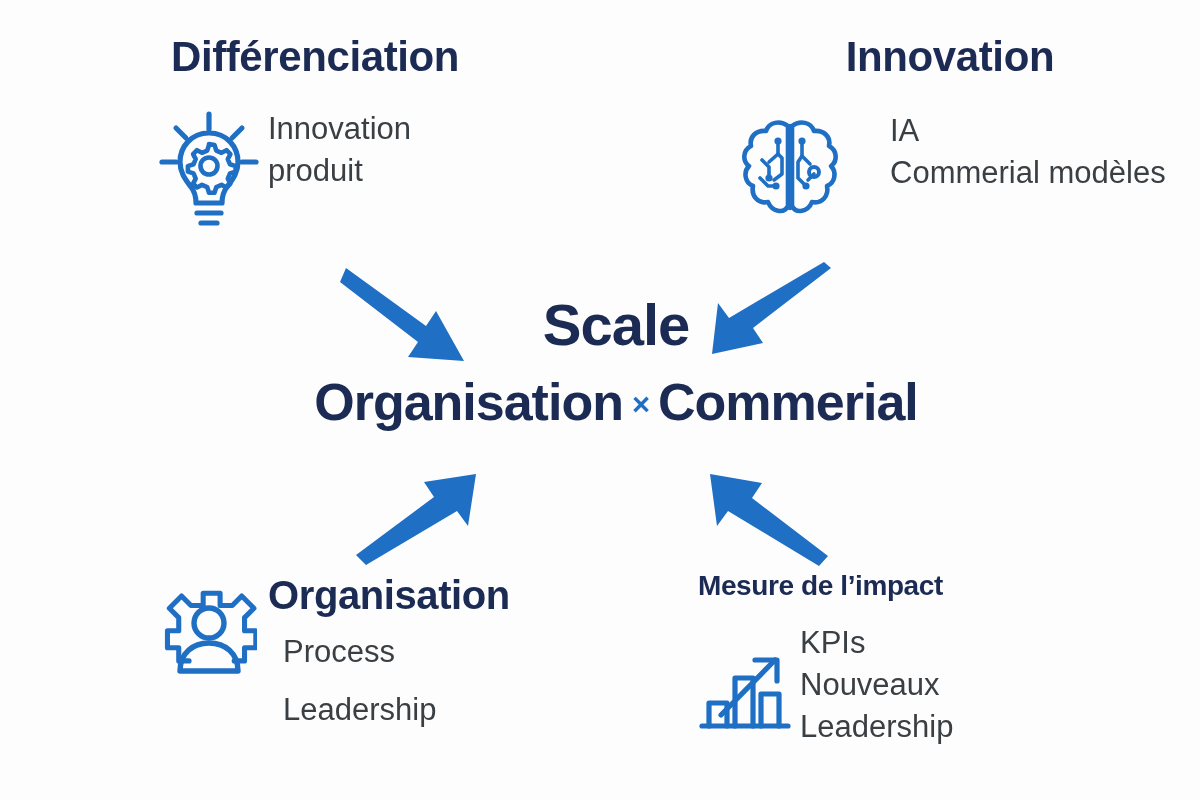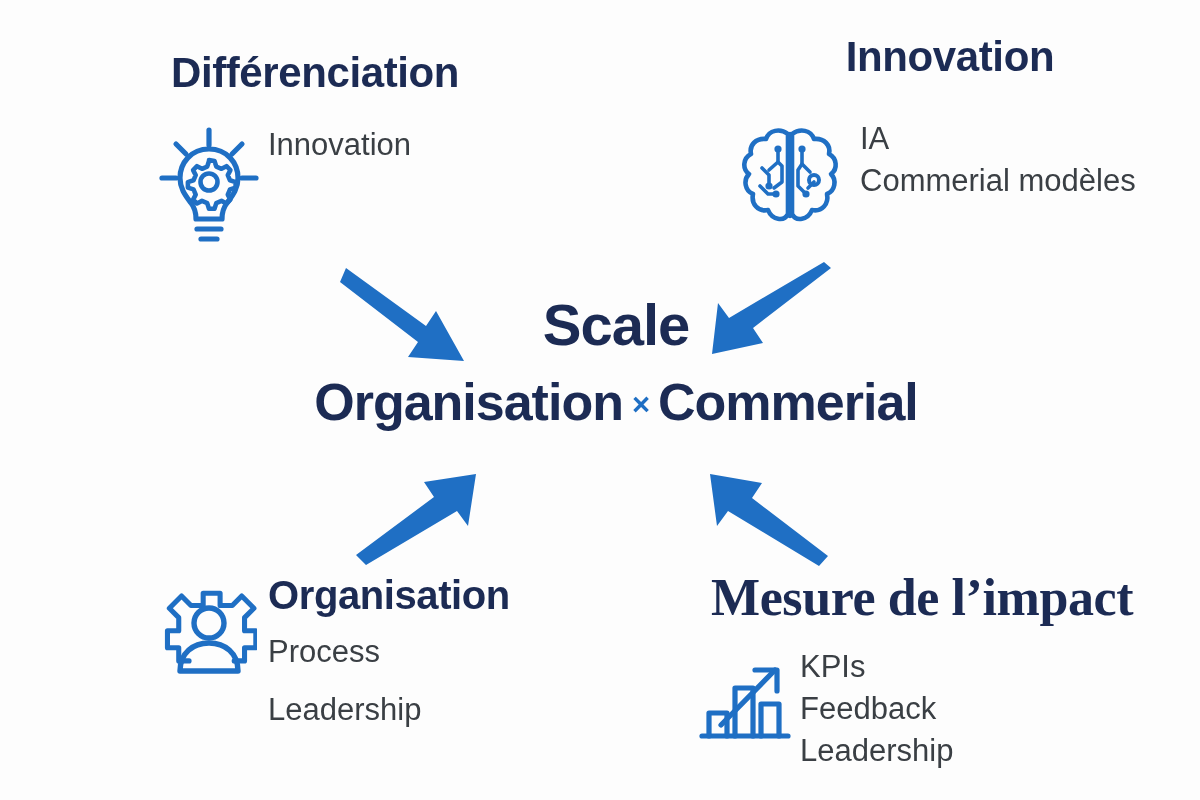--- a/index.html
+++ b/index.html
@@ -36,45 +36,45 @@
     line-height: 1.36;
     white-space: nowrap;
   }
 
   
   .quad {
     position: absolute;
   }
 
   
-  #quad-tl { left: 150px; top: 52px; width: 440px; }
+  #quad-tl { left: 150px; top: 36px; width: 440px; }
   #quad-tl .heading { font-size: 42px; text-align: center; width: 330px; }
   #quad-tl .row { display: flex; align-items: flex-start; margin-top: 28px; }
   #quad-tl .icon-wrap { width: 118px; flex: 0 0 118px; display:flex; justify-content:center; padding-top: 4px;}
   #quad-tl .txt { padding-top: 2px; }
 
   
   #quad-tr { left: 720px; top: 36px; width: 470px; }
   #quad-tr .heading { font-size: 42px; text-align: center; width: 460px; }
-  #quad-tr .row { display: flex; align-items: flex-start; margin-top: 40px; }
+  #quad-tr .row { display: flex; align-items: flex-start; margin-top: 32px; gap: 30px; }
   #quad-tr .icon-wrap { width: 140px; flex: 0 0 140px; display:flex; justify-content:center; padding-top: 6px;}
   #quad-tr .txt { padding-top: 0px; }
 
   
   #quad-bl { left: 150px; top: 573px; width: 450px; }
   #quad-bl .row { display: flex; align-items: flex-start; }
   #quad-bl .icon-wrap { width: 118px; flex: 0 0 118px; display:flex; justify-content:center; padding-top: 8px;}
   #quad-bl .heading { font-size: 40px; }
   #quad-bl .txt { padding-top: 2px; }
-  #quad-bl .body-text { margin-top: 16px; }
+  #quad-bl .body-text { margin-top: 16px; margin-left: 15px; }
 
   
   #quad-br { left: 690px; top: 572px; width: 480px; }
-  #quad-br .heading { font-size: 52px; margin-left: 21px; font-family: Liberation Serif, serif; }
-  #quad-br .row { display: flex; align-items: flex-start; margin-top: 22px; }
+  #quad-br .heading { font-size: 28px; margin-left: 8px; }
+  #quad-br .row { display: flex; align-items: center; margin-top: 22px; }
   #quad-br .icon-wrap { width: 110px; flex: 0 0 110px; display:flex; justify-content:center; padding-top: 16px;}
   #quad-br .txt { padding-top: 0px; }
 
   
   #center-block {
     position: absolute;
     left: 16px;
     top: 296px;
     width: 1200px;
     text-align: center;
@@ -137,20 +137,21 @@
           <line x1="38" y1="103" x2="62" y2="103"></line>
           <line x1="42" y1="113" x2="58" y2="113"></line>
 
           <path d="M50 34
                    l5.5 1 1.8 5.6 5.2 2.2 5-2.6 3.9 3.9 -2.6 5 2.2 5.2 5.6 1.8 0 5.5 -5.6 1.8 -2.2 5.2 2.6 5 -3.9 3.9 -5 -2.6 -5.2 2.2 -1.8 5.6 -5.5 0 -1.8 -5.6 -5.2 -2.2 -5 2.6 -3.9 -3.9 2.6 -5 -2.2 -5.2 -5.6 -1.8 0 -5.5 5.6 -1.8 2.2 -5.2 -2.6 -5 3.9 -3.9 5 2.6 5.2 -2.2 1.8 -5.6 Z" stroke-width="4.6"></path>
           <circle cx="50" cy="56" r="8.5" stroke-width="4.6"></circle>
         </svg>
       </div>
       <div class="txt">
         <div class="body-text">Innovation</div>
+        <div class="body-text">produit</div>
       </div>
     </div>
   </div>
 
   <div class="quad" id="quad-tr">
     <div class="heading">Innovation</div>
     <div class="row">
       <div class="icon-wrap">
         <svg class="icon-svg" width="104" height="110" viewBox="0 0 104 110" fill="none" stroke="#1f6fc4" stroke-width="4.6" stroke-linecap="round" stroke-linejoin="round">
 
@@ -252,19 +253,19 @@
           <path d="M10 74 L10 51 L28 51 L28 74"></path>
           <path d="M36 74 L36 26 L54 26 L54 74"></path>
           <path d="M62 74 L62 42 L80 42 L80 74"></path>
 
           <path d="M22 63 L76 8"></path>
           <path d="M56 8 L78 8 L78 29" stroke-width="5.2"></path>
         </svg>
       </div>
       <div class="txt">
         <div class="body-text">KPIs</div>
-        <div class="body-text">Feedback</div>
+        <div class="body-text">Nouveaux</div>
         <div class="body-text">Leadership</div>
       </div>
     </div>
   </div>
 
 </div>
 
 </body></html>

